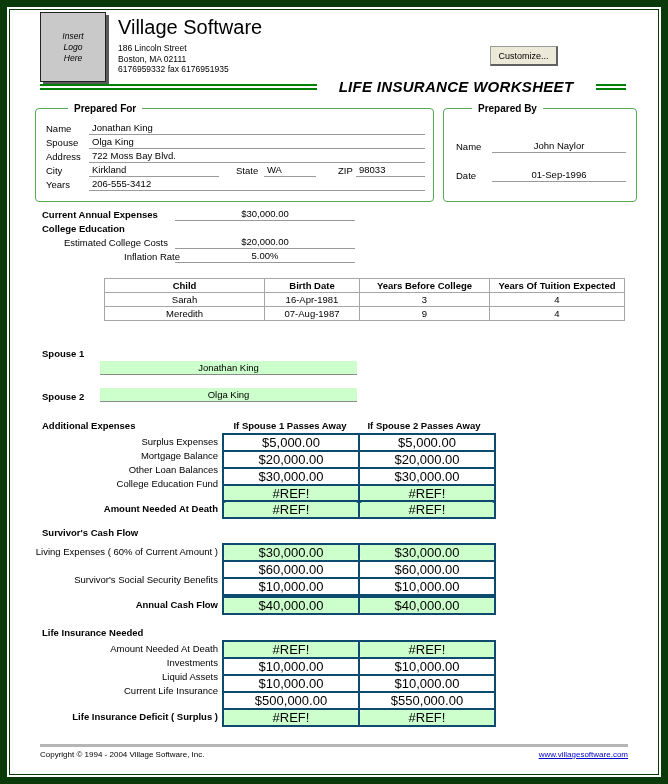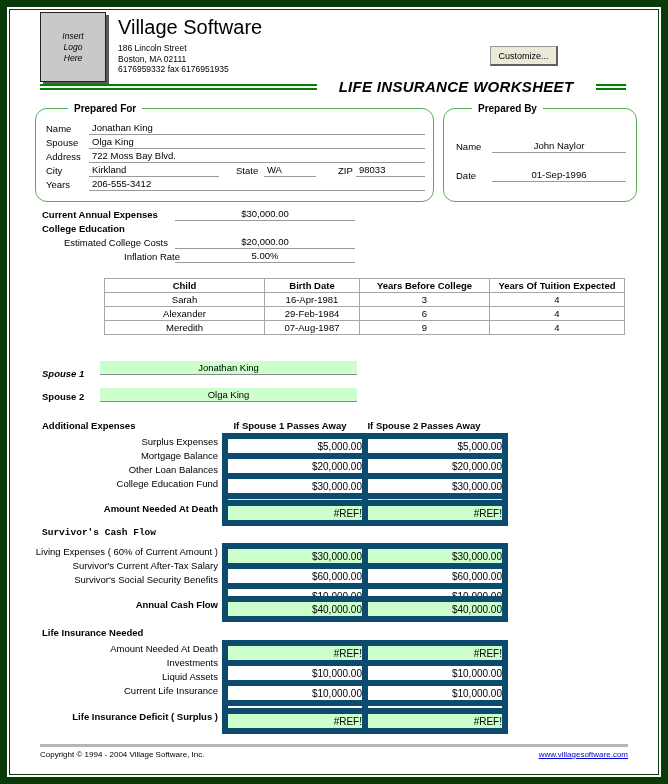--- a/index.html
+++ b/index.html
@@ -30,33 +30,33 @@
     left:490px; top:46px; width:68px; height:20px;
     background:#ece9d8; border:1px solid #9a9a9a;
     border-right:2px solid #606060; border-bottom:2px solid #606060;
     font-size:9px; font-family:"Liberation Sans", sans-serif;
     display:flex; align-items:center; justify-content:center; box-sizing:border-box;
   }
   .dbl-line { height:6px; border-top:2px solid #008000; border-bottom:2px solid #008000; box-sizing:border-box; }
   .sheet-title { left:330px; top:78px; width:252px; font-size:15px; font-weight:bold; font-style:italic; text-align:center; letter-spacing:.3px; }
 
   
-  .gbox { border:1px solid #55aa55; border-radius:12px; }
+  .gbox { border:1px solid #55aa55; border-radius:4px; }
   .gbox-label { position:absolute; top:-7px; background:#fff; padding:0 6px; font-weight:bold; font-size:10px; line-height:13px; white-space:nowrap; }
 
   .ufield { border-bottom:1px solid #9a9a9a; font-size:9.5px; line-height:12px; height:13px; box-sizing:border-box; padding-left:3px; white-space:nowrap; }
   .ufield.center { padding-left:0; }
 
   .greenfield { background:#ccffcc; border-bottom:1px solid #8a8a8a; height:14px; line-height:13px; font-size:9.5px; text-align:center; box-sizing:border-box; }
 
   
   table.vtable { position:absolute; border-collapse:collapse; table-layout:fixed; }
   table.vtable td {
-    width:134px; height:14px; padding:0; border:6px solid #0c4a6e;
-    font-size:10px; text-align:right; font-family:"Liberation Sans", sans-serif;
+    width:134px; height:14px; padding:0; border:2px solid #0c4a6e;
+    font-size:13px; text-align:center; font-family:"Liberation Sans", sans-serif;
   }
   td.green { background:#ccffcc;border-radius:6px; }
 
   table.ctable { position:absolute; border-collapse:collapse; table-layout:fixed; }
   table.ctable td {
     height:13px; padding:0; border:1px solid #a6a6a6;
     font-size:9.5px; text-align:center; font-family:"Liberation Sans", sans-serif;
   }
   table.ctable td.hdr { font-weight:bold; }
 
@@ -139,35 +139,29 @@
       <td class="hdr">Years Before College</td>
       <td class="hdr">Years Of Tuition Expected</td>
     </tr>
     <tr>
       <td>Sarah</td>
       <td>16-Apr-1981</td>
       <td>3</td>
       <td>4</td>
     </tr>
     <tr>
-      <td>Alexander</td>
-      <td>29-Feb-1984</td>
-      <td>6</td>
-      <td>4</td>
-    </tr>
-    <tr>
       <td>Meredith</td>
       <td>07-Aug-1987</td>
       <td>9</td>
       <td>4</td>
     </tr>
   </tbody>
     </table>
 
-  <div class="abs t b" style="left:42px; top:368px;font-style:italic;">Spouse 1</div>
+  <div class="abs t b" style="left:42px; top:348px;">Spouse 1</div>
   <div class="abs greenfield" style="left:100px; top:361px; width:257px;">Jonathan King</div>
   <div class="abs t b" style="left:42px; top:391px;">Spouse 2</div>
   <div class="abs greenfield" style="left:100px; top:388px; width:257px;">Olga King</div>
 
   <div class="abs t b" style="left:42px; top:420px;">Additional Expenses</div>
   <div class="abs t b center" style="left:223px; top:420px; width:134px;">If Spouse 1 Passes Away</div>
   <div class="abs t b center" style="left:357px; top:420px; width:134px;">If Spouse 2 Passes Away</div>
 
   <div class="abs t rlabel" style="top:436px;">Surplus Expenses</div>
   <div class="abs t rlabel" style="top:450px;">Mortgage Balance</div>
@@ -196,23 +190,22 @@
   <div class="abs t b rlabel" style="top:503px;">Amount Needed At Death</div>
   <table class="vtable" style="left:222px; top:500px;">
     <tbody>
         <tr>
       <td class="green">#REF!</td>
       <td class="green">#REF!</td>
     </tr>
   </tbody>
     </table>
 
-  <div class="abs t b" style="left:42px; top:527px;font-family:Liberation Mono, monospace;">Survivor's Cash Flow</div>
+  <div class="abs t b" style="left:42px; top:527px;">Survivor's Cash Flow</div>
   <div class="abs t rlabel" style="top:546px;">Living Expenses ( 60% of Current Amount )</div>
-  <div class="abs t rlabel" style="top:560px;">Survivor's Current After-Tax Salary</div>
   <div class="abs t rlabel" style="top:574px;">Survivor's Social Security Benefits</div>
   <table class="vtable" style="left:222px; top:543px;">
     <tbody>
         <tr>
       <td class="green">$30,000.00</td>
       <td class="green">$30,000.00</td>
     </tr>
     <tr>
       <td>$60,000.00</td>
       <td>$60,000.00</td>

